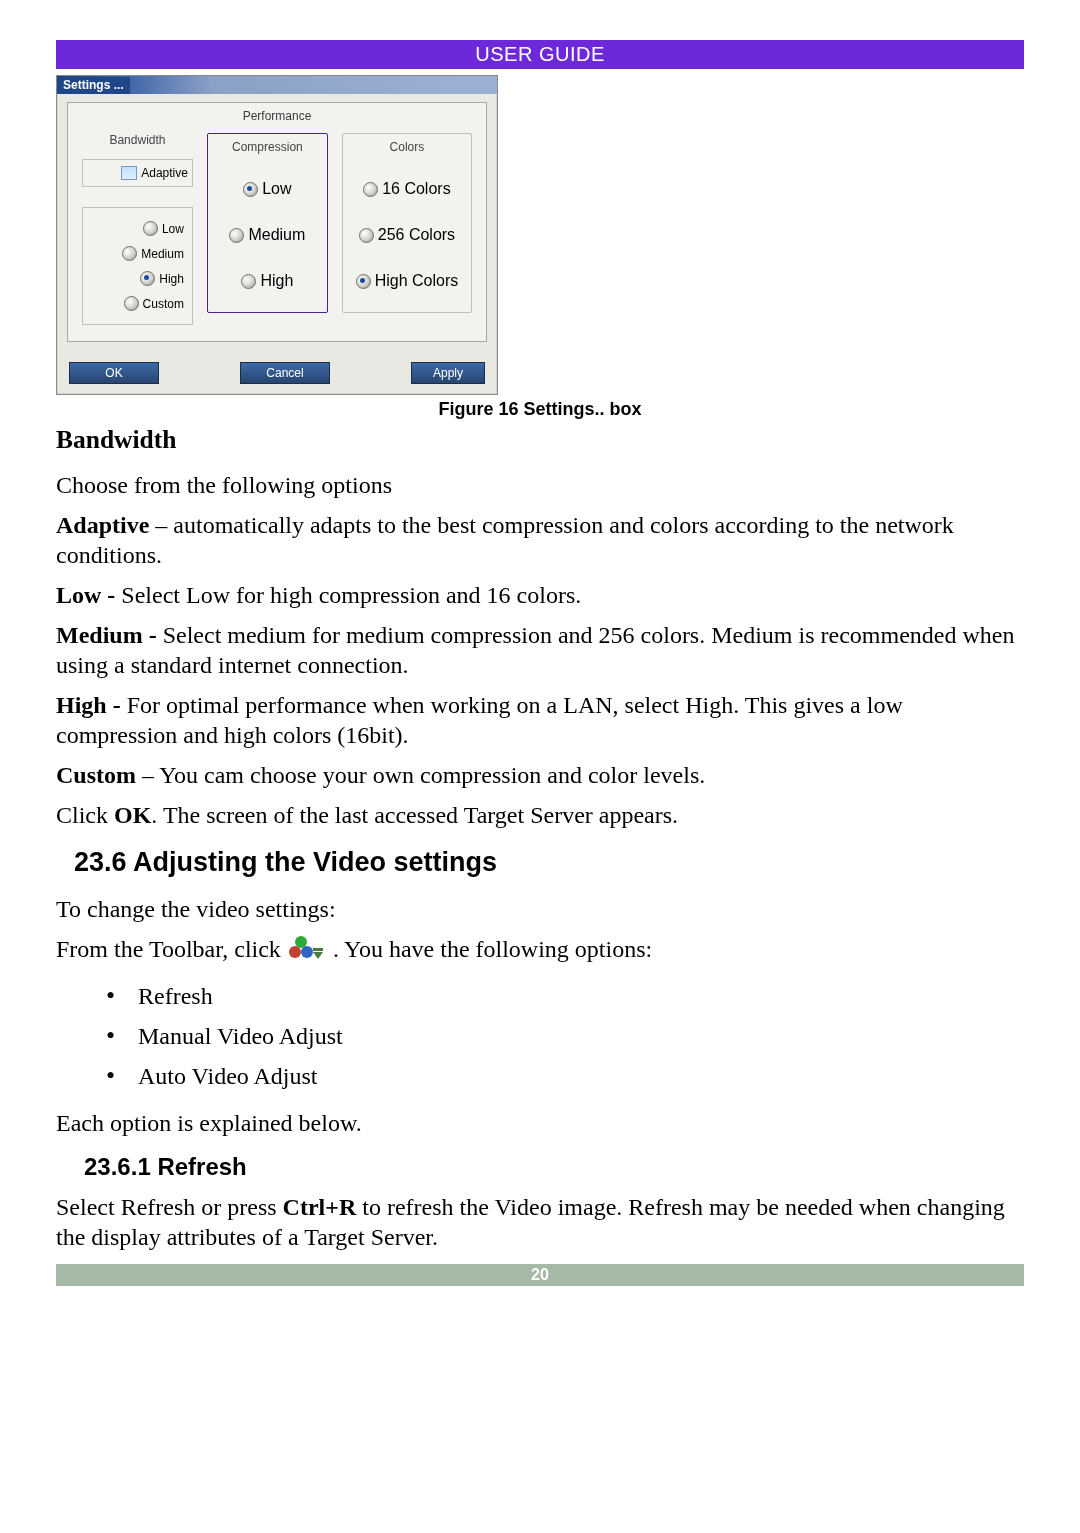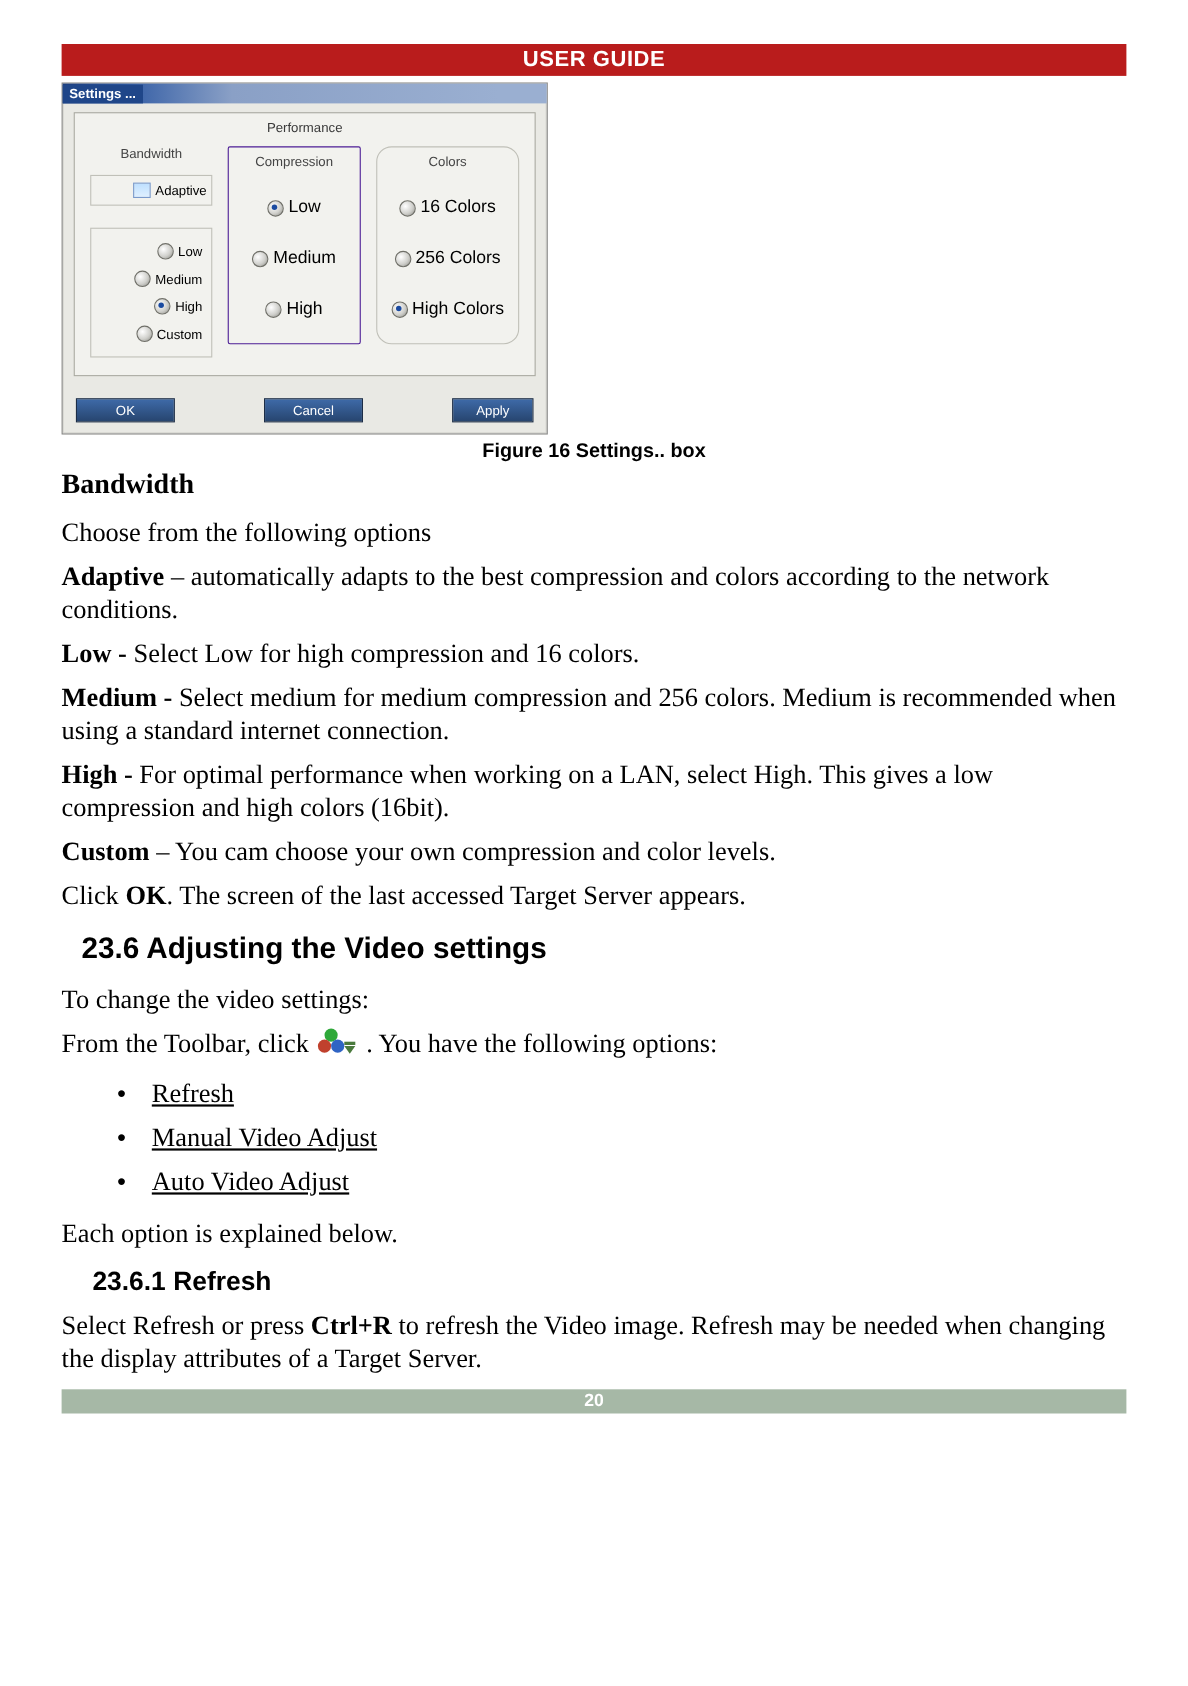--- a/index.html
+++ b/index.html
@@ -5,24 +5,24 @@
   body {
     margin: 0;
     background: #fff;
     font-family: "Times New Roman", Times, serif;
     width: 1080px;
   }
   .page {
     padding: 40px 56px 40px 56px;
   }
   .header-bar {
-    background: #b91c1c;
+    background: #6d28d9;
     color: #fff;
     font-family: Arial, Helvetica, sans-serif;
-    font-weight: bold;
+    font-weight: normal;
     font-size: 20px;
     text-align: center;
     padding: 3px 12px;
     letter-spacing: 0.5px;
   }
   .dialog-wrap {
     display: flex;
     justify-content: flex-start;
     margin-top: 6px;
   }
@@ -81,21 +81,21 @@
   .cmp-col{
     width:120px;
     border:1px solid #4c1d95;
     padding:6px 4px 8px 4px;
     border-radius:2px;
   }
   .clr-col{
     width:130px;
     border:1px solid #c0c0b8;
     padding:6px 4px 8px 4px;
-    border-radius:14px;
+    border-radius:2px;
   }
   .bw-adaptive{
     border:1px solid #c0c0b8;
     padding:6px 4px;
     text-align:right;
     font-size:12px;
     display:flex;
     align-items:center;
     justify-content:flex-end;
     gap:4px;
@@ -186,21 +186,20 @@
   }
   ul.opts{
     margin:8px 0 12px 64px;
     padding:0;
   }
   ul.opts li{
     font-size:24px;
     padding:5px 0 5px 18px;
     list-style:none;
     position:relative;
-    text-decoration:underline;
   }
   ul.opts li::before{
     content:"•";
     position:absolute;
     left:-14px;
     top:4px;
     font-size:26px;
   }
   .toolbar-icon{
     display:inline-block;

